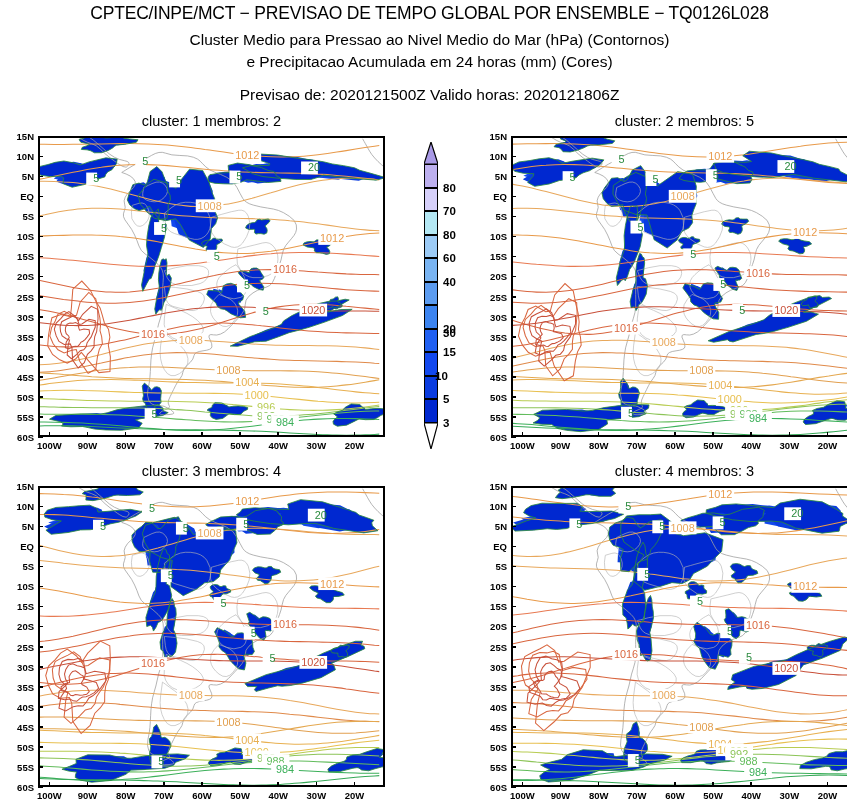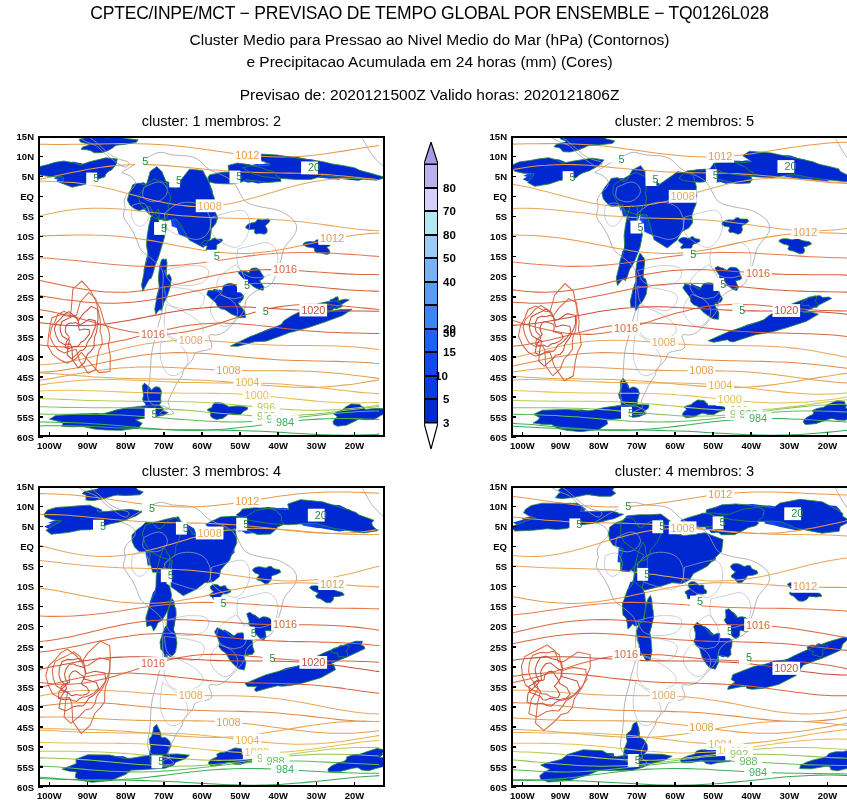--- a/index.html
+++ b/index.html
@@ -1042,21 +1042,21 @@
     <div class="cb-label" style="left: 11px; top: 233.5px;">10</div>
     <div class="cb-band" style="top: 186.5px; height: 23.5px; background: rgb(32, 96, 242);"></div>
     <div class="cb-label" style="left: 19px; top: 210px; text-align: center;">15</div>
     <div class="cb-band" style="top: 163px; height: 23.5px; background: rgb(60, 132, 240);"></div>
     <div class="cb-label" style="left: 19px; top: 186.5px;">20</div>
     <div class="cb-band" style="top: 139.5px; height: 23.5px; background: rgb(92, 156, 240);"></div>
     <div class="cb-label" style="left: 19px; top: 163px; margin-top: 28px;">30</div>
     <div class="cb-band" style="top: 116px; height: 23.5px; background: rgb(121, 180, 242);"></div>
     <div class="cb-label" style="left: 19px; top: 139.5px;">40</div>
     <div class="cb-band" style="top: 92.5px; height: 23.5px; background: rgb(156, 203, 246);"></div>
-    <div class="cb-label" style="left: 19px; top: 116px;">50</div>
+    <div class="cb-label" style="left: 19px; top: 116px;">60</div>
     <div class="cb-band" style="top: 69px; height: 23.5px; background: rgb(180, 232, 244);"></div>
     <div class="cb-label" style="left: 19px; top: 92.5px;">80</div>
     <div class="cb-band" style="top: 45.5px; height: 23.5px; background: rgb(214, 208, 250);"></div>
     <div class="cb-label" style="left: 19px; top: 69px;">70</div>
     <div class="cb-band" style="top: 22px; height: 23.5px; background: rgb(189, 176, 239);"></div>
     <div class="cb-label" style="left: 19px; top: 45.5px;">80</div>
     <div class="cb-cap" style="top: 280.5px; height: 26px;"><svg width="100%" height="100%" viewBox="0 0 14 26" preserveAspectRatio="none">
         <polygon points="0,0 14,0 7,26" fill="#ffffff" stroke="#000" stroke-width="1.2"></polygon>
       </svg></div>
   </div>

